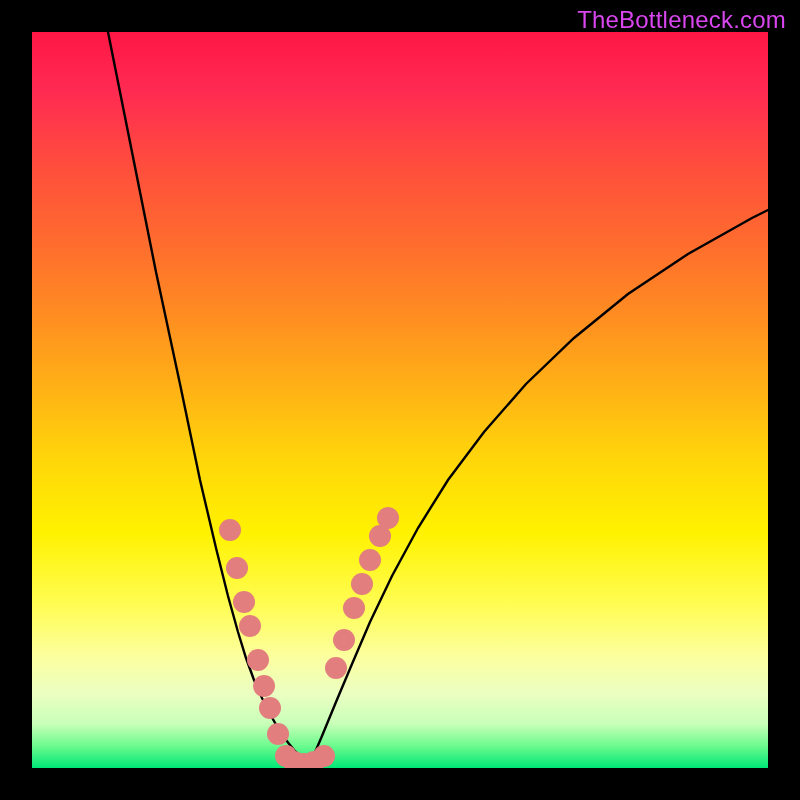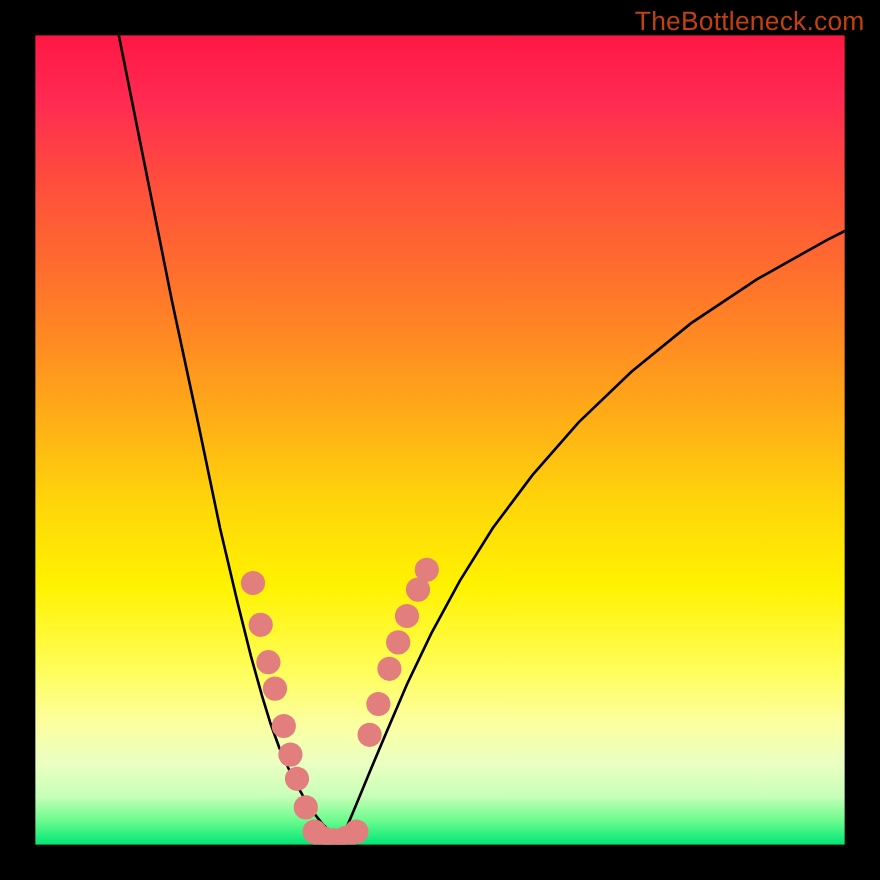--- a/index.html
+++ b/index.html
@@ -42,21 +42,21 @@
       #eaffc2 90%,
       #c8ffb8 94%,
       #6cfb8e 97%,
       #00e676 100%
     );
   }
   .watermark {
     position: absolute;
     top: 6px;
     right: 14px;
-    color: #c2410c;
+    color: #d946ef;
     font-size: 24px;
     font-weight: 400;
     letter-spacing: 0.2px;
     user-select: none;
     margin-left: 44px;
   }
   svg.curves {
     position: absolute;
     inset: 0;
   }

